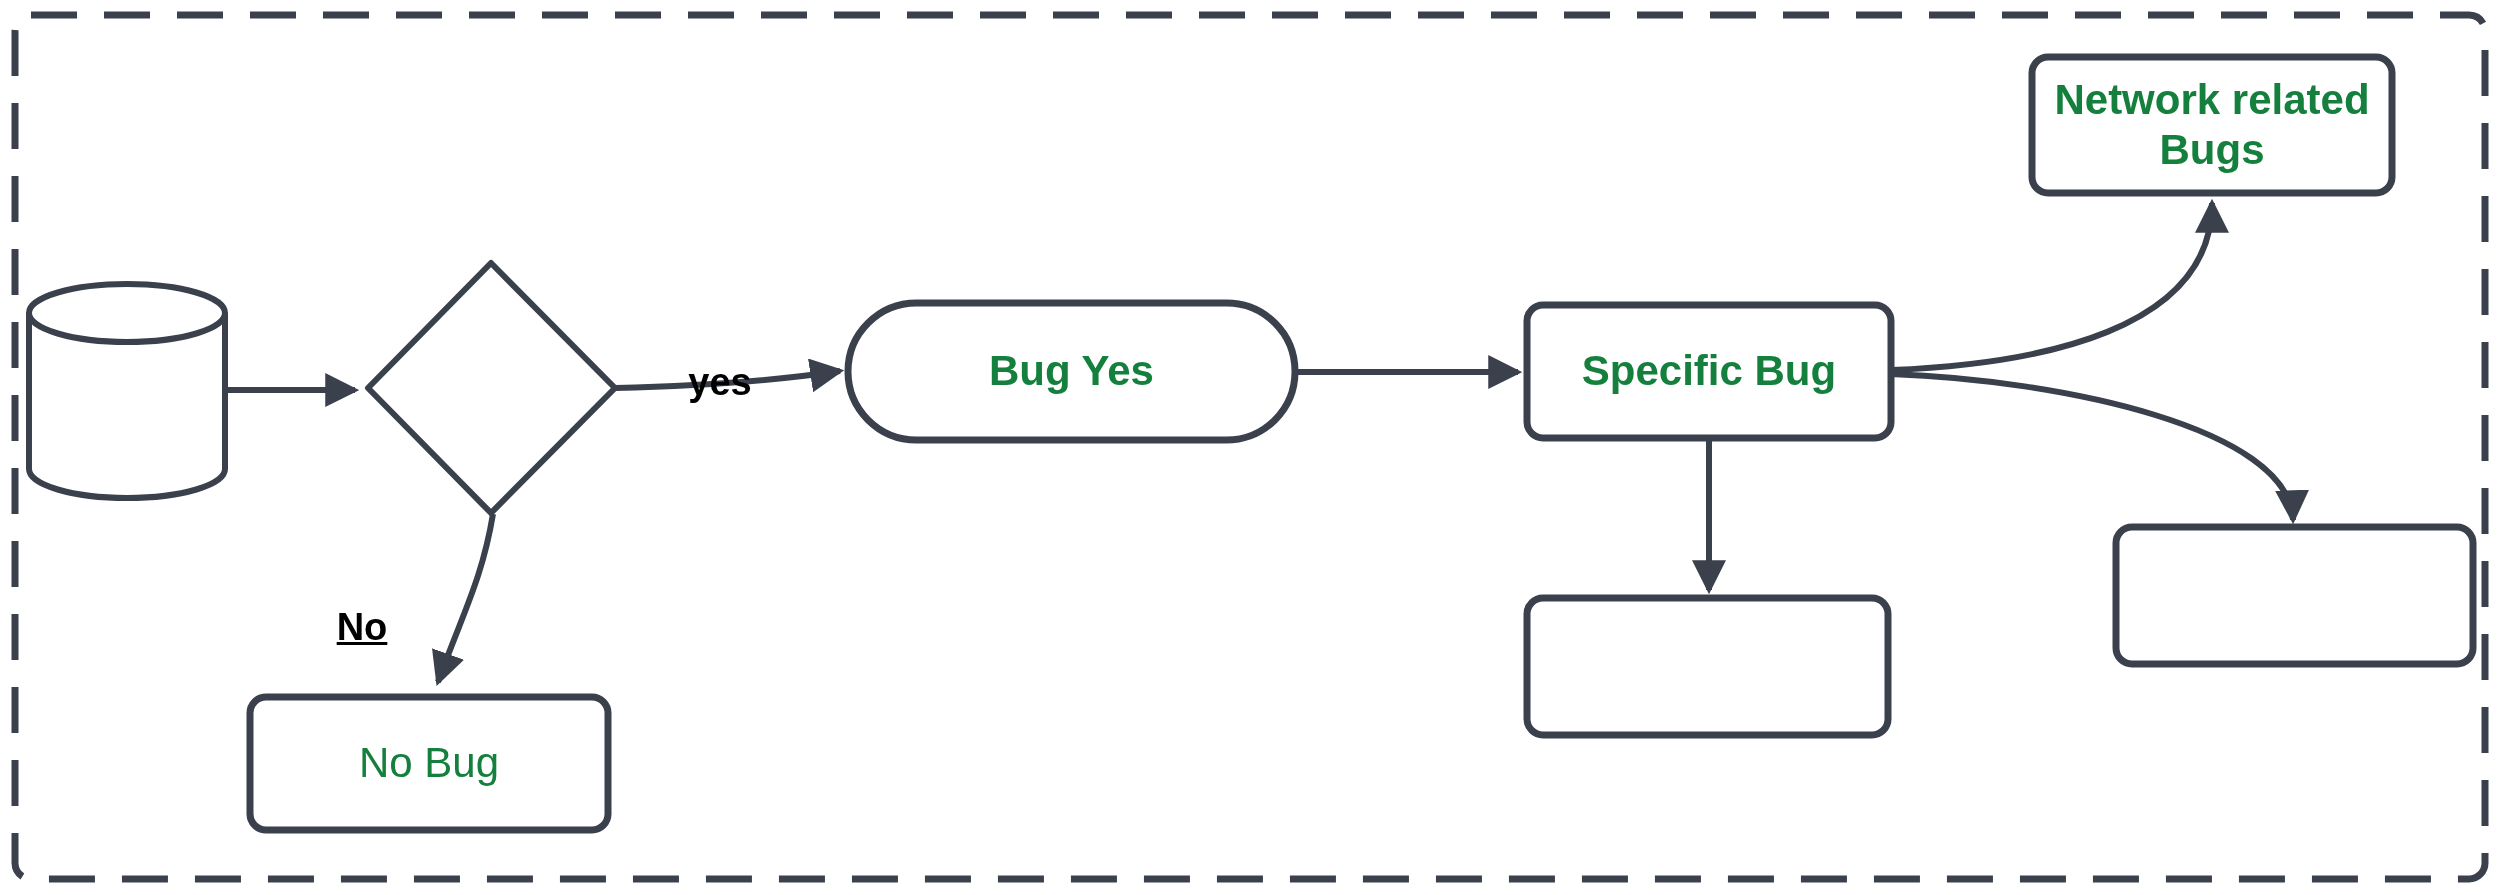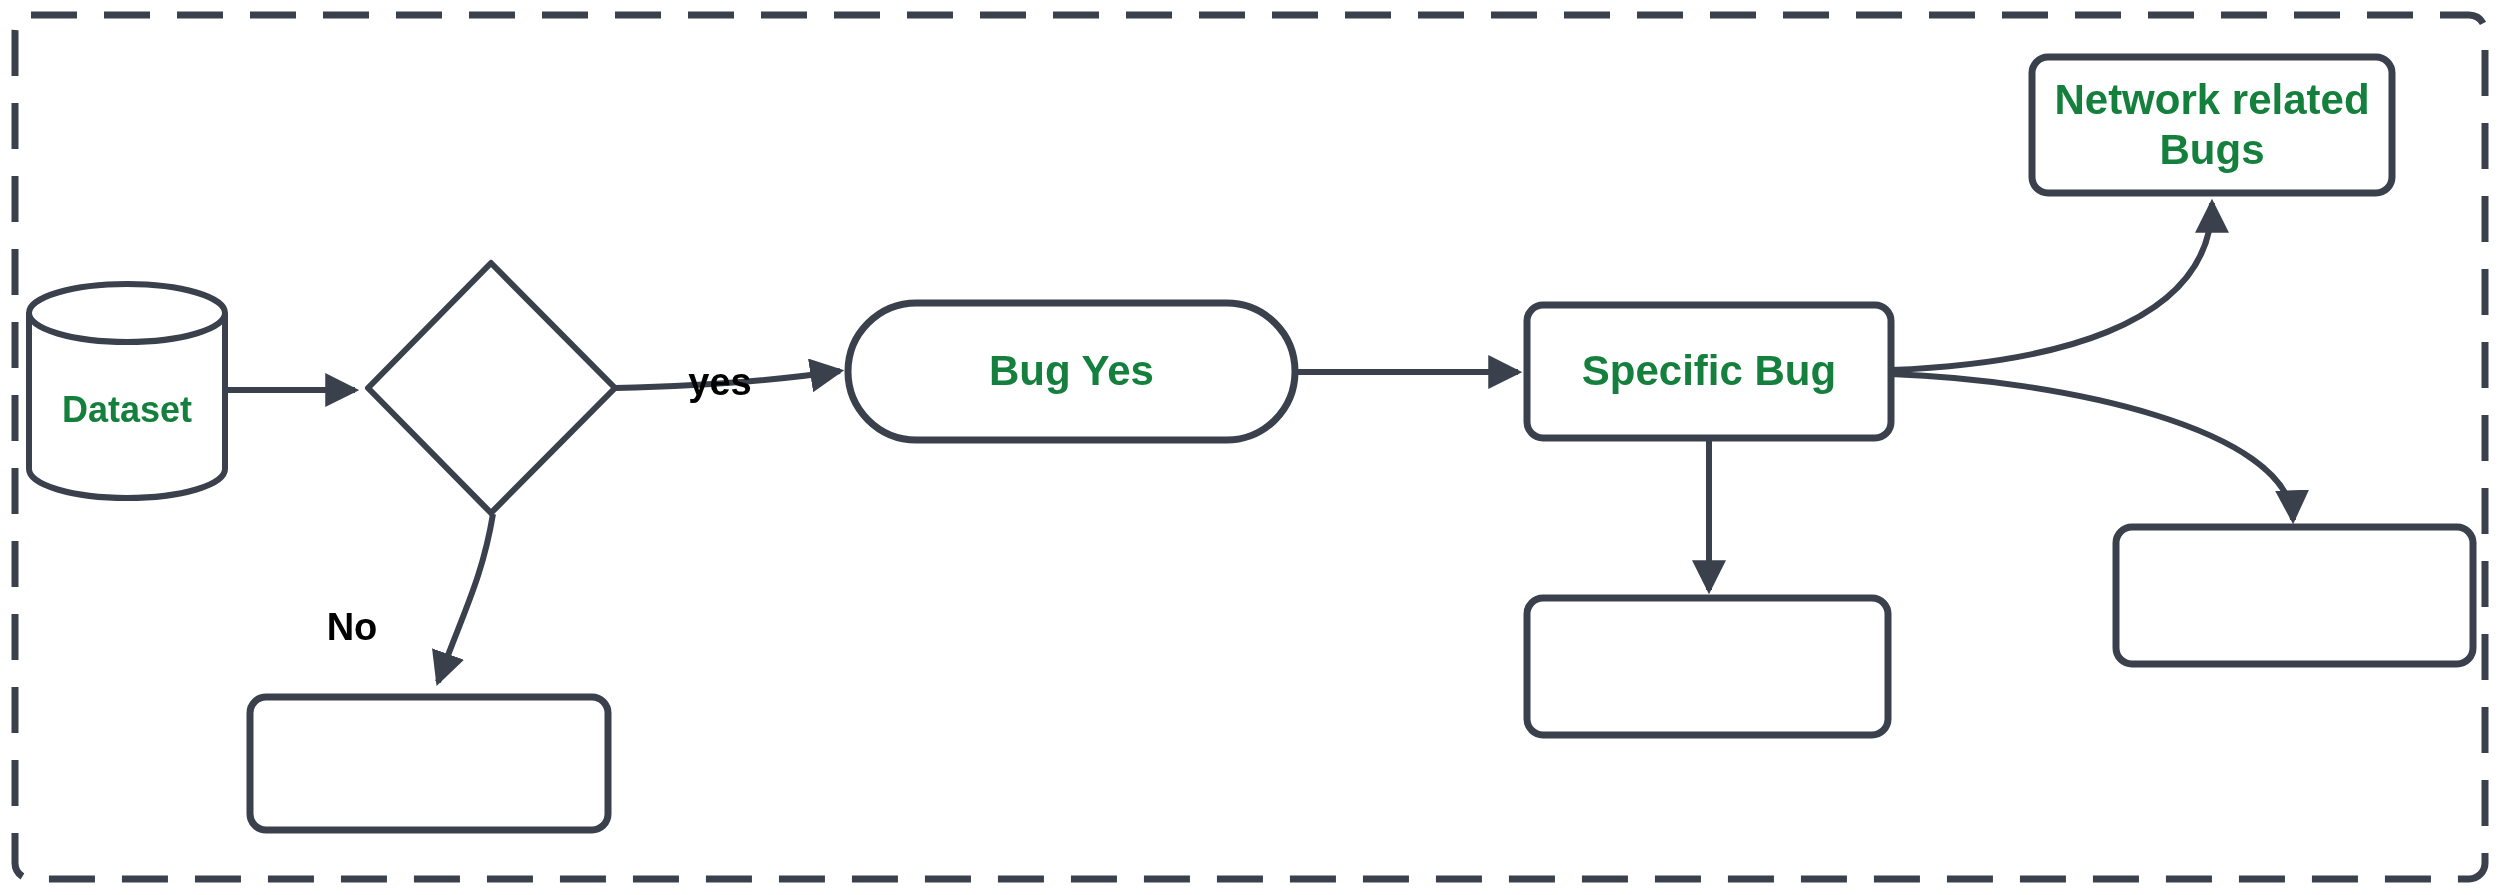--- a/index.html
+++ b/index.html
@@ -79,29 +79,29 @@
 
     <rect x="848" y="303" width="447" height="137" rx="68.5" ry="68.5" fill="#ffffff" stroke="#3a404c" stroke-width="7"></rect>
 
     <rect x="1527" y="305" width="364" height="133" rx="16" ry="16" fill="#ffffff" stroke="#3a404c" stroke-width="7"></rect>
     <rect x="2032" y="57" width="360" height="136" rx="16" ry="16" fill="#ffffff" stroke="#3a404c" stroke-width="7"></rect>
     <rect x="2116" y="527" width="357" height="137" rx="16" ry="16" fill="#ffffff" stroke="#3a404c" stroke-width="7"></rect>
     <rect x="1527" y="598" width="361" height="137" rx="16" ry="16" fill="#ffffff" stroke="#3a404c" stroke-width="7"></rect>
     <rect x="250" y="697" width="358" height="133" rx="16" ry="16" fill="#ffffff" stroke="#3a404c" stroke-width="7"></rect>
   </svg>
 
-  <div class="node-label fs-dataset" style="left:29px; top:340px; width:196px; height:140px;">Dataset</div>
 
 
   <div class="node-label fs-node" style="left:1527px; top:305px; width:364px; height:133px;">Specific Bug</div>
 
   <div class="node-label fs-node" style="left:848px; top:303px; width:447px; height:137px;">Bug Yes</div>
 
   <div class="node-label fs-node" style="left:2042px; top:57px; width:340px; height:136px;">Network related Bugs</div>
 
 
 
+  <div class="node-label fs-node fw-normal" style="left:250px; top:697px; width:358px; height:133px;">No Bug</div>
 
   <div class="edge-label fs-edge" style="left:660px; top:320px; width:120px; height:50px;">yes</div>
 
-  <div class="edge-label fs-edge" style="left:297px; top:565px; width:110px; height:50px;">No</div>
+  <div class="edge-label fs-edge" style="left:307px; top:565px; width:110px; height:50px;text-decoration:underline;">No</div>
 
 </div>
 
 </body></html>

